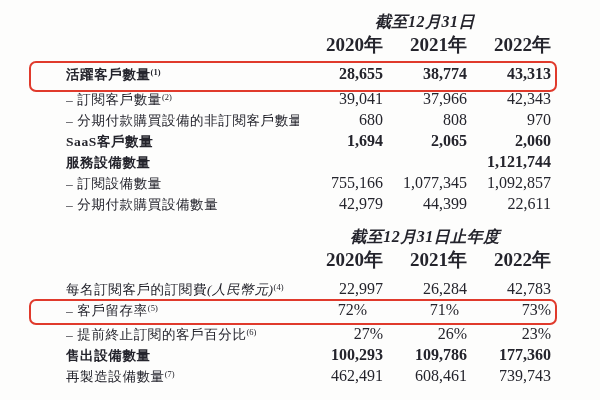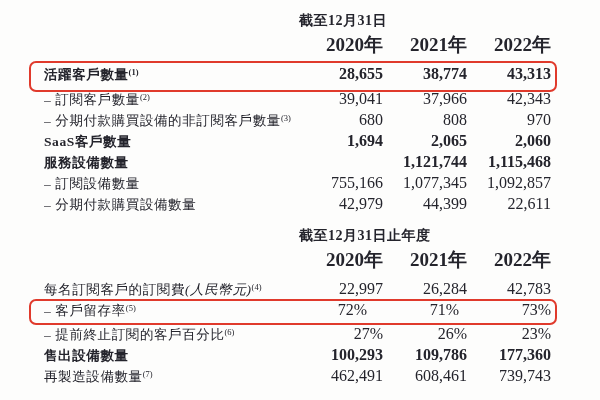--- a/index.html
+++ b/index.html
@@ -8,39 +8,40 @@
     background: #fdfdfc;
     font-family: "Liberation Serif", "DejaVu Serif", serif;
     color: #24242c;
     overflow: hidden;
   }
   .doc { padding: 12px 49px 0 44px; }
 
   .thead { display: flex; height: 20px; align-items: baseline; }
   .thead-spacer { flex: 1; }
   .period-caption {
-    width: 252px; text-align: left;
-    font-weight: 700; font-size: 14px; letter-spacing: 0.5px;
+    width: 252px; text-align: center;
+    font-weight: 700; font-size: 16px; letter-spacing: 0.5px;
     white-space: nowrap;
+    font-style: italic;
   }
   .years { display: flex; height: 20px; align-items: baseline; }
   .years .lbl-spacer { flex: 1; }
   .year-cell {
     width: 84px; text-align: right;
     font-weight: 700; font-size: 19px; white-space: nowrap;
   }
 
   .tbody { margin-top: 13px; }
   .row {
     display: flex; height: 21px; align-items: baseline;
     position: relative;
   }
   .row .lbl {
     flex: 1; font-size: 13.5px; letter-spacing: 0.6px;
-    white-space: nowrap; overflow: hidden;
+    white-space: nowrap; overflow: hidden; margin-left: 22px;
   }
   .row .val {
     width: 84px; text-align: right; font-size: 16px;
     white-space: nowrap;
   }
   .row.bold .lbl, .row.bold .val { font-weight: 700; }
 
   .sup {
     font-size: 8.5px; letter-spacing: 0;
     position: relative; top: -4.5px;
@@ -99,21 +100,20 @@
       </div>
       <div class="row bold">
         <div class="lbl"><span>SaaS客戶數量</span><span class="sup"></span></div>
         <div class="val">1,694</div>
         <div class="val">2,065</div>
         <div class="val">2,060</div>
       </div>
       <div class="row bold">
         <div class="lbl"><span>服務設備數量</span><span class="sup"></span></div>
         <div class="val">1,121,744</div>
-        <div class="val">1,115,468</div>
       </div>
       <div class="row">
         <div class="lbl"><span>– 訂閱設備數量</span><span class="sup"></span></div>
         <div class="val">755,166</div>
         <div class="val">1,077,345</div>
         <div class="val">1,092,857</div>
       </div>
       <div class="row">
         <div class="lbl"><span>– 分期付款購買設備數量</span><span class="sup"></span></div>
         <div class="val">42,979</div>

